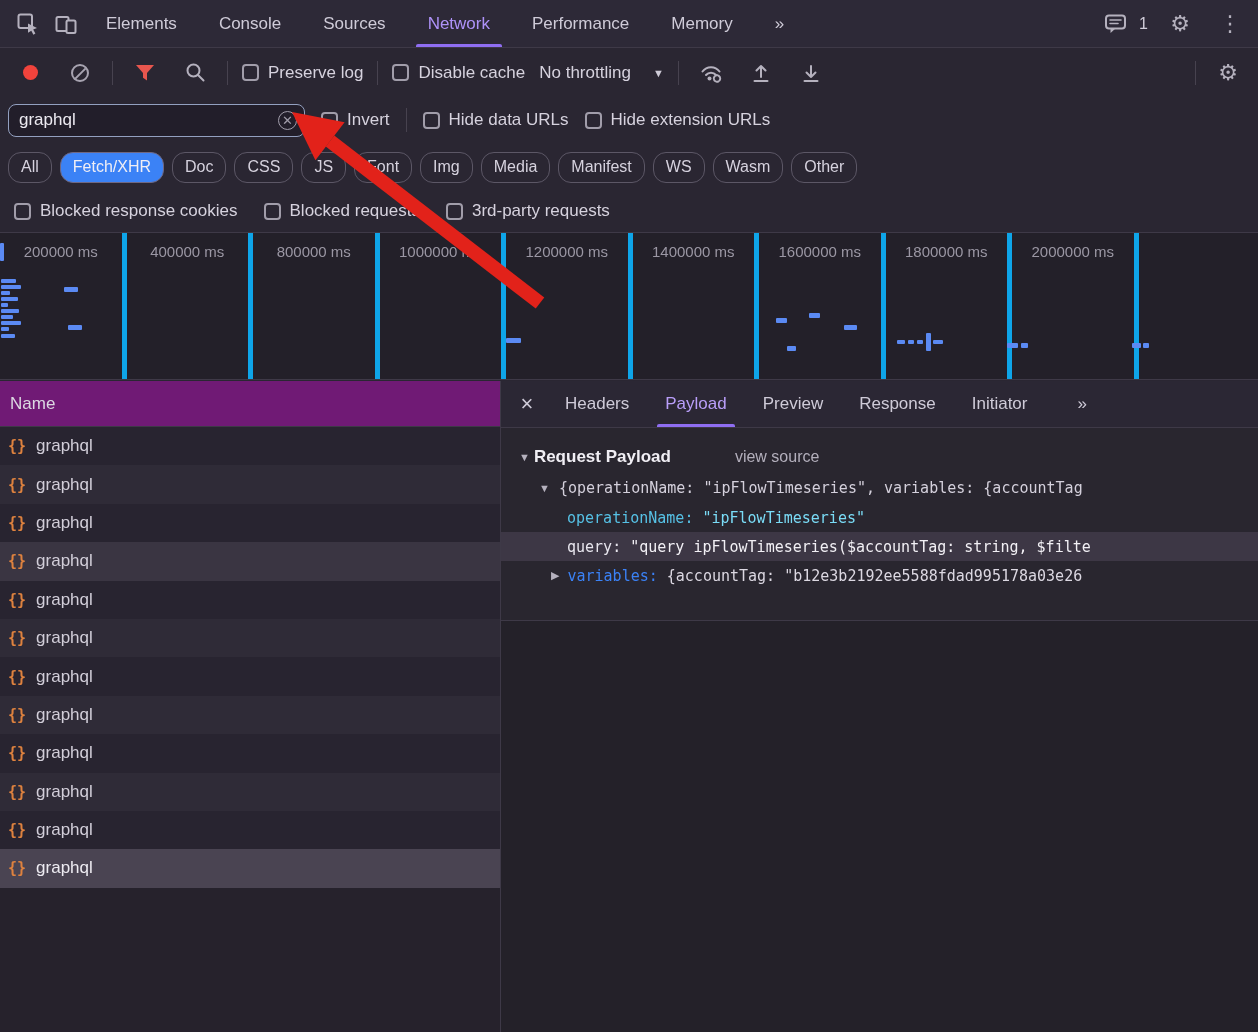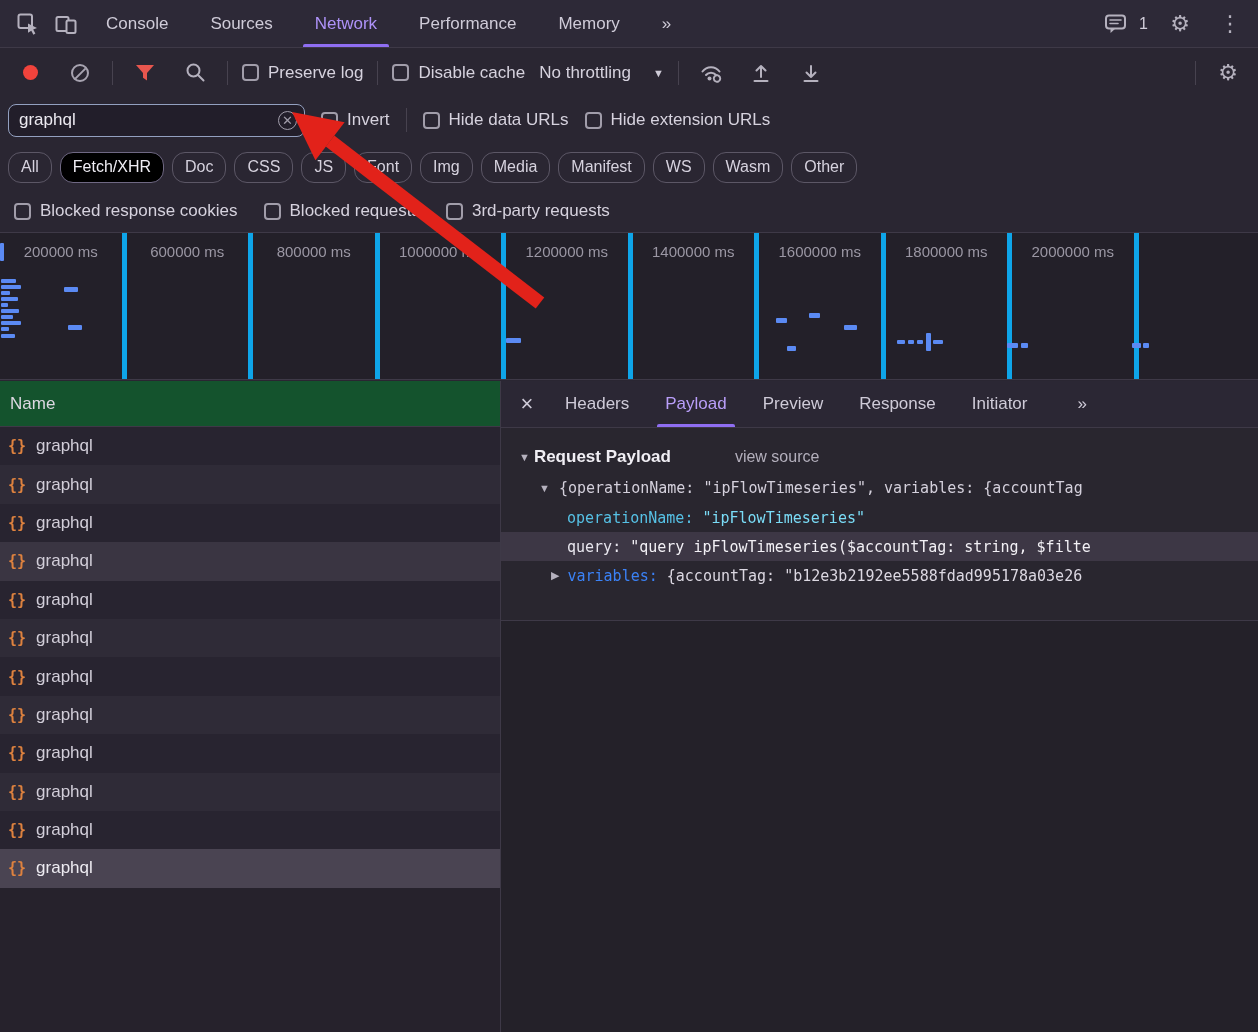--- a/index.html
+++ b/index.html
@@ -37,36 +37,36 @@
 
   
   .filterrow { top:96px; height:48px; padding:0 8px; gap:16px; }
   .filter-input-wrap { position:relative; width:297px; height:33px; flex:none; }
   .filter-input { width:100%; height:100%; background:#221e2a; border:1.5px solid #93a0c0; border-radius:8px; color:#eceaf1; font-size:17px; font-family:"Liberation Sans", sans-serif; padding:0 34px 0 10px; outline:none; }
   .clear-x { position:absolute; right:8px; top:7px; width:19px; height:19px; border:1.5px solid #a19daa; border-radius:50%; color:#a19daa; font-size:13px; display:flex; align-items:center; justify-content:center; cursor:pointer; line-height:1; }
 
   
   .chipsrow { top:144px; height:46px; padding:0 8px; gap:8px; }
   .chip { height:31px; display:flex; align-items:center; padding:0 12px; border:1px solid #5c5766; border-radius:13px; font-size:16px; color:#d6d2de; cursor:pointer; white-space:nowrap; flex:none; }
-  .chip.active { background:#000000; border-color:#6f6883; color:#f0eef5; }
+  .chip.active { background:#3b82f6; border-color:#6f6883; color:#f0eef5; }
 
   
   .blockedrow { top:190px; height:42px; padding:0 14px; gap:26px; }
 
   
   .timeline { position:absolute; top:232px; left:0; right:0; height:148px; background:#232029; border-top:1px solid #3e3947; border-bottom:1px solid #3e3947; overflow:hidden; }
   .tl-cols { position:absolute; inset:0; display:flex; }
   .tl-col { width:126.5px; flex:none; height:100%; border-right:5px solid #0ea5e9; display:flex; justify-content:center; }
   .tl-label { font-size:15px; color:#9b97a4; margin-top:10px; white-space:nowrap; }
   .tl-bar { position:absolute; background:#5b8af3; border-radius:1px; }
 
   
   .main { position:absolute; top:381px; left:0; right:0; bottom:0; display:flex; }
   .left-pane { width:501px; flex:none; border-right:1px solid #3e3947; background:#26222c; display:flex; flex-direction:column; }
-  .name-header { height:46px; flex:none; display:flex; align-items:center; padding:0 10px; font-size:17px; color:#dcd8e2; border-bottom:1px solid #3e3947; background:#14532d; }
+  .name-header { height:46px; flex:none; display:flex; align-items:center; padding:0 10px; font-size:17px; color:#dcd8e2; border-bottom:1px solid #3e3947; background:#701a75; }
   .req-row { height:38.4px; flex:none; display:flex; align-items:center; gap:10px; padding:0 8px; font-size:17px; color:#d2ced9; cursor:pointer; }
   .req-row:nth-child(odd) { background:#2f2b37; }
   .req-row:nth-child(even) { background:#282430; }
   .req-row.hovered { background:#3a3542; }
   .req-row.selected { background:#4a4452; color:#eeecf2; }
   .braces-icon { font-family:"DejaVu Sans Mono", monospace; font-size:15px; font-weight:bold; color:#de823f; flex:none; }
   .left-fill { flex:1; background:#26222c; }
 
   .right-pane { flex:1; display:flex; flex-direction:column; background:#29262f; overflow:hidden; }
   .detail-tabbar { height:47px; flex:none; display:flex; align-items:center; border-bottom:1px solid #3e3947; background:#2b2734; padding:0 6px; }
@@ -109,20 +109,23 @@
       <polygon points="12,11.5 21,16 17.2,17.6 19.4,21.6 17.4,22.8 15.3,18.8 12,20.8" fill="#b5b1be" stroke="none"></polygon>
     </svg>
   </span>
   <span class="icon-btn">
     <svg class="lineicon" width="24" height="24" viewBox="0 0 24 24">
       <rect x="2.5" y="5" width="12" height="14" rx="1.5"></rect>
       <rect x="12.5" y="8.5" width="9" height="12.5" rx="1.5" fill="#2d2937"></rect>
     </svg>
   </span>
   <span class="tab">
+      <span>Elements</span>
+    </span>
+  <span class="tab">
       <span>Console</span>
     </span>
   <span class="tab">
       <span>Sources</span>
     </span>
   <span class="tab active">
       <span>Network</span>
     </span>
   <span class="tab">
       <span>Performance</span>
@@ -255,21 +258,21 @@
     <span class="tool-label">3rd-party requests</span>
   </span>
 </div>
 
 <div class="timeline">
   <div class="tl-cols">
     <div class="tl-col">
         <span class="tl-label">200000 ms</span>
       </div>
     <div class="tl-col">
-        <span class="tl-label">600000 ms</span>
+        <span class="tl-label">400000 ms</span>
       </div>
     <div class="tl-col">
         <span class="tl-label">800000 ms</span>
       </div>
     <div class="tl-col">
         <span class="tl-label">1000000 ms</span>
       </div>
     <div class="tl-col">
         <span class="tl-label">1200000 ms</span>
       </div>

